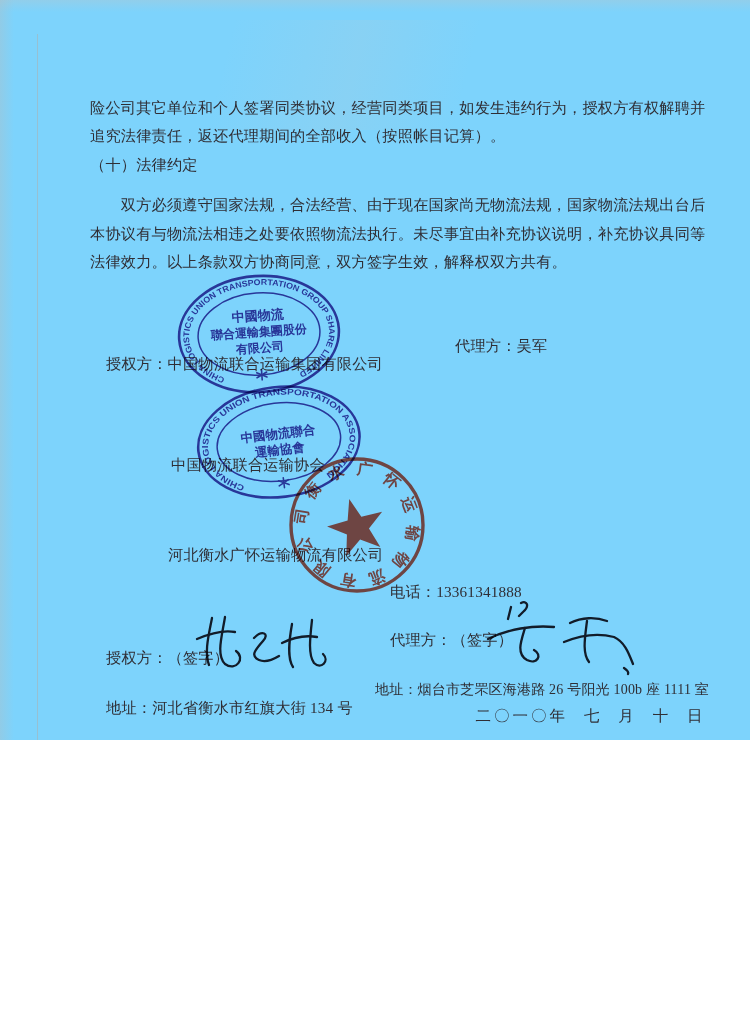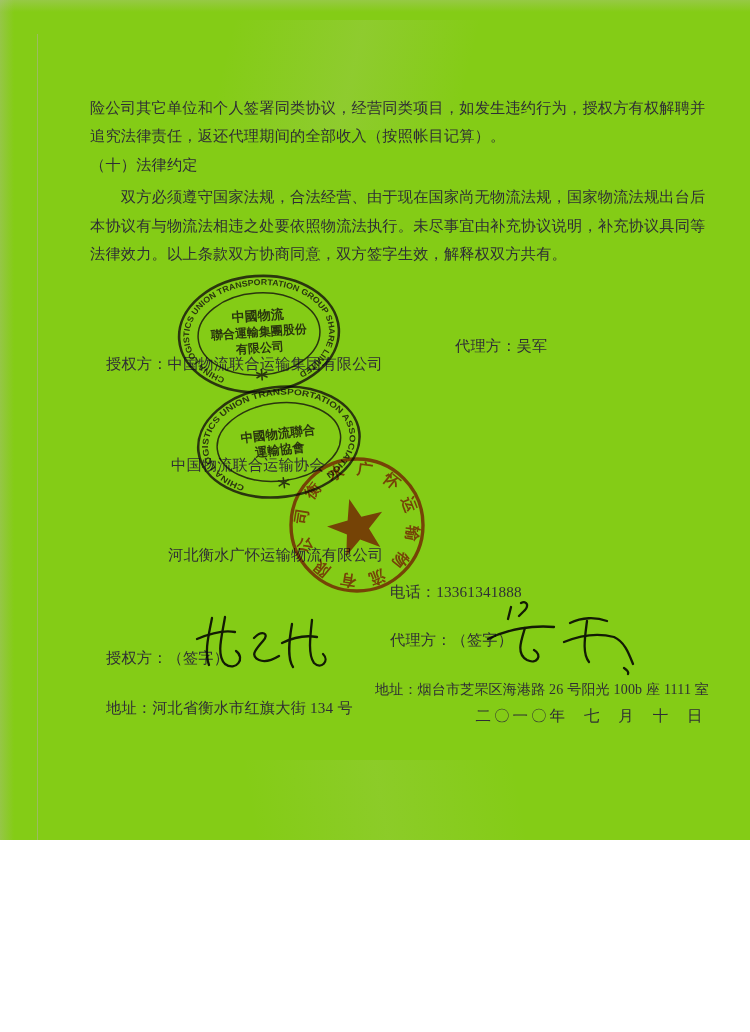--- a/index.html
+++ b/index.html
@@ -1,37 +1,37 @@
 <!DOCTYPE html>
 <html><head>
 <meta charset="utf-8">
 <style>
   html,body{margin:0;padding:0;}
   .page{
     position:relative;
-    width:750px;height:840px;
-    background:#84cc16;
+    width:750px;height:740px;
+    background:#7dd3fc;
     overflow:hidden;
     font-family:"Liberation Serif","DejaVu Serif",serif;
     color:#2f2e35;
   }
   .edge-top{position:absolute;left:0;top:0;width:750px;height:12px;
     background:linear-gradient(to bottom,rgba(198,195,191,.28),rgba(255,255,255,0));}
   .edge-left{position:absolute;left:0;top:0;width:14px;height:1032px;
     background:linear-gradient(to right,rgba(190,186,182,.30),rgba(255,255,255,0));}
   .scan-line{position:absolute;left:37px;top:34px;width:1px;height:998px;
     background:rgba(178,173,168,.5);}
   .crease1{position:absolute;left:0;top:20px;width:750px;height:110px;
     background:linear-gradient(104deg,rgba(255,255,255,0) 30%,rgba(205,200,195,.14) 47%,rgba(255,255,255,0) 62%);}
   .crease2{position:absolute;left:0;top:760px;width:750px;height:190px;
     background:linear-gradient(80deg,rgba(255,255,255,0) 35%,rgba(208,203,198,.10) 52%,rgba(255,255,255,0) 70%);}
 
   .body-text{position:absolute;left:90px;top:94px;width:600px;}
   .body-text .line{font-size:15.2px;line-height:28.4px;letter-spacing:.2px;white-space:pre;}
-  .body-text .gap-above{margin-top:4px;}
+  .body-text .gap-above{margin-top:12px;}
 
   .row{position:absolute;font-size:15.2px;white-space:pre;letter-spacing:.2px;}
   .row .col-right{position:absolute;white-space:pre;}
 
   .stamp{position:absolute;mix-blend-mode:multiply;}
   .stamp-oval{opacity:.95;}
   .stamp-red{opacity:.93;}
   .ring-latin{font-family:"Liberation Sans","DejaVu Sans",sans-serif;font-weight:600;}
   .seal-cjk{font-family:"Liberation Serif","DejaVu Serif",serif;font-weight:700;}
 

